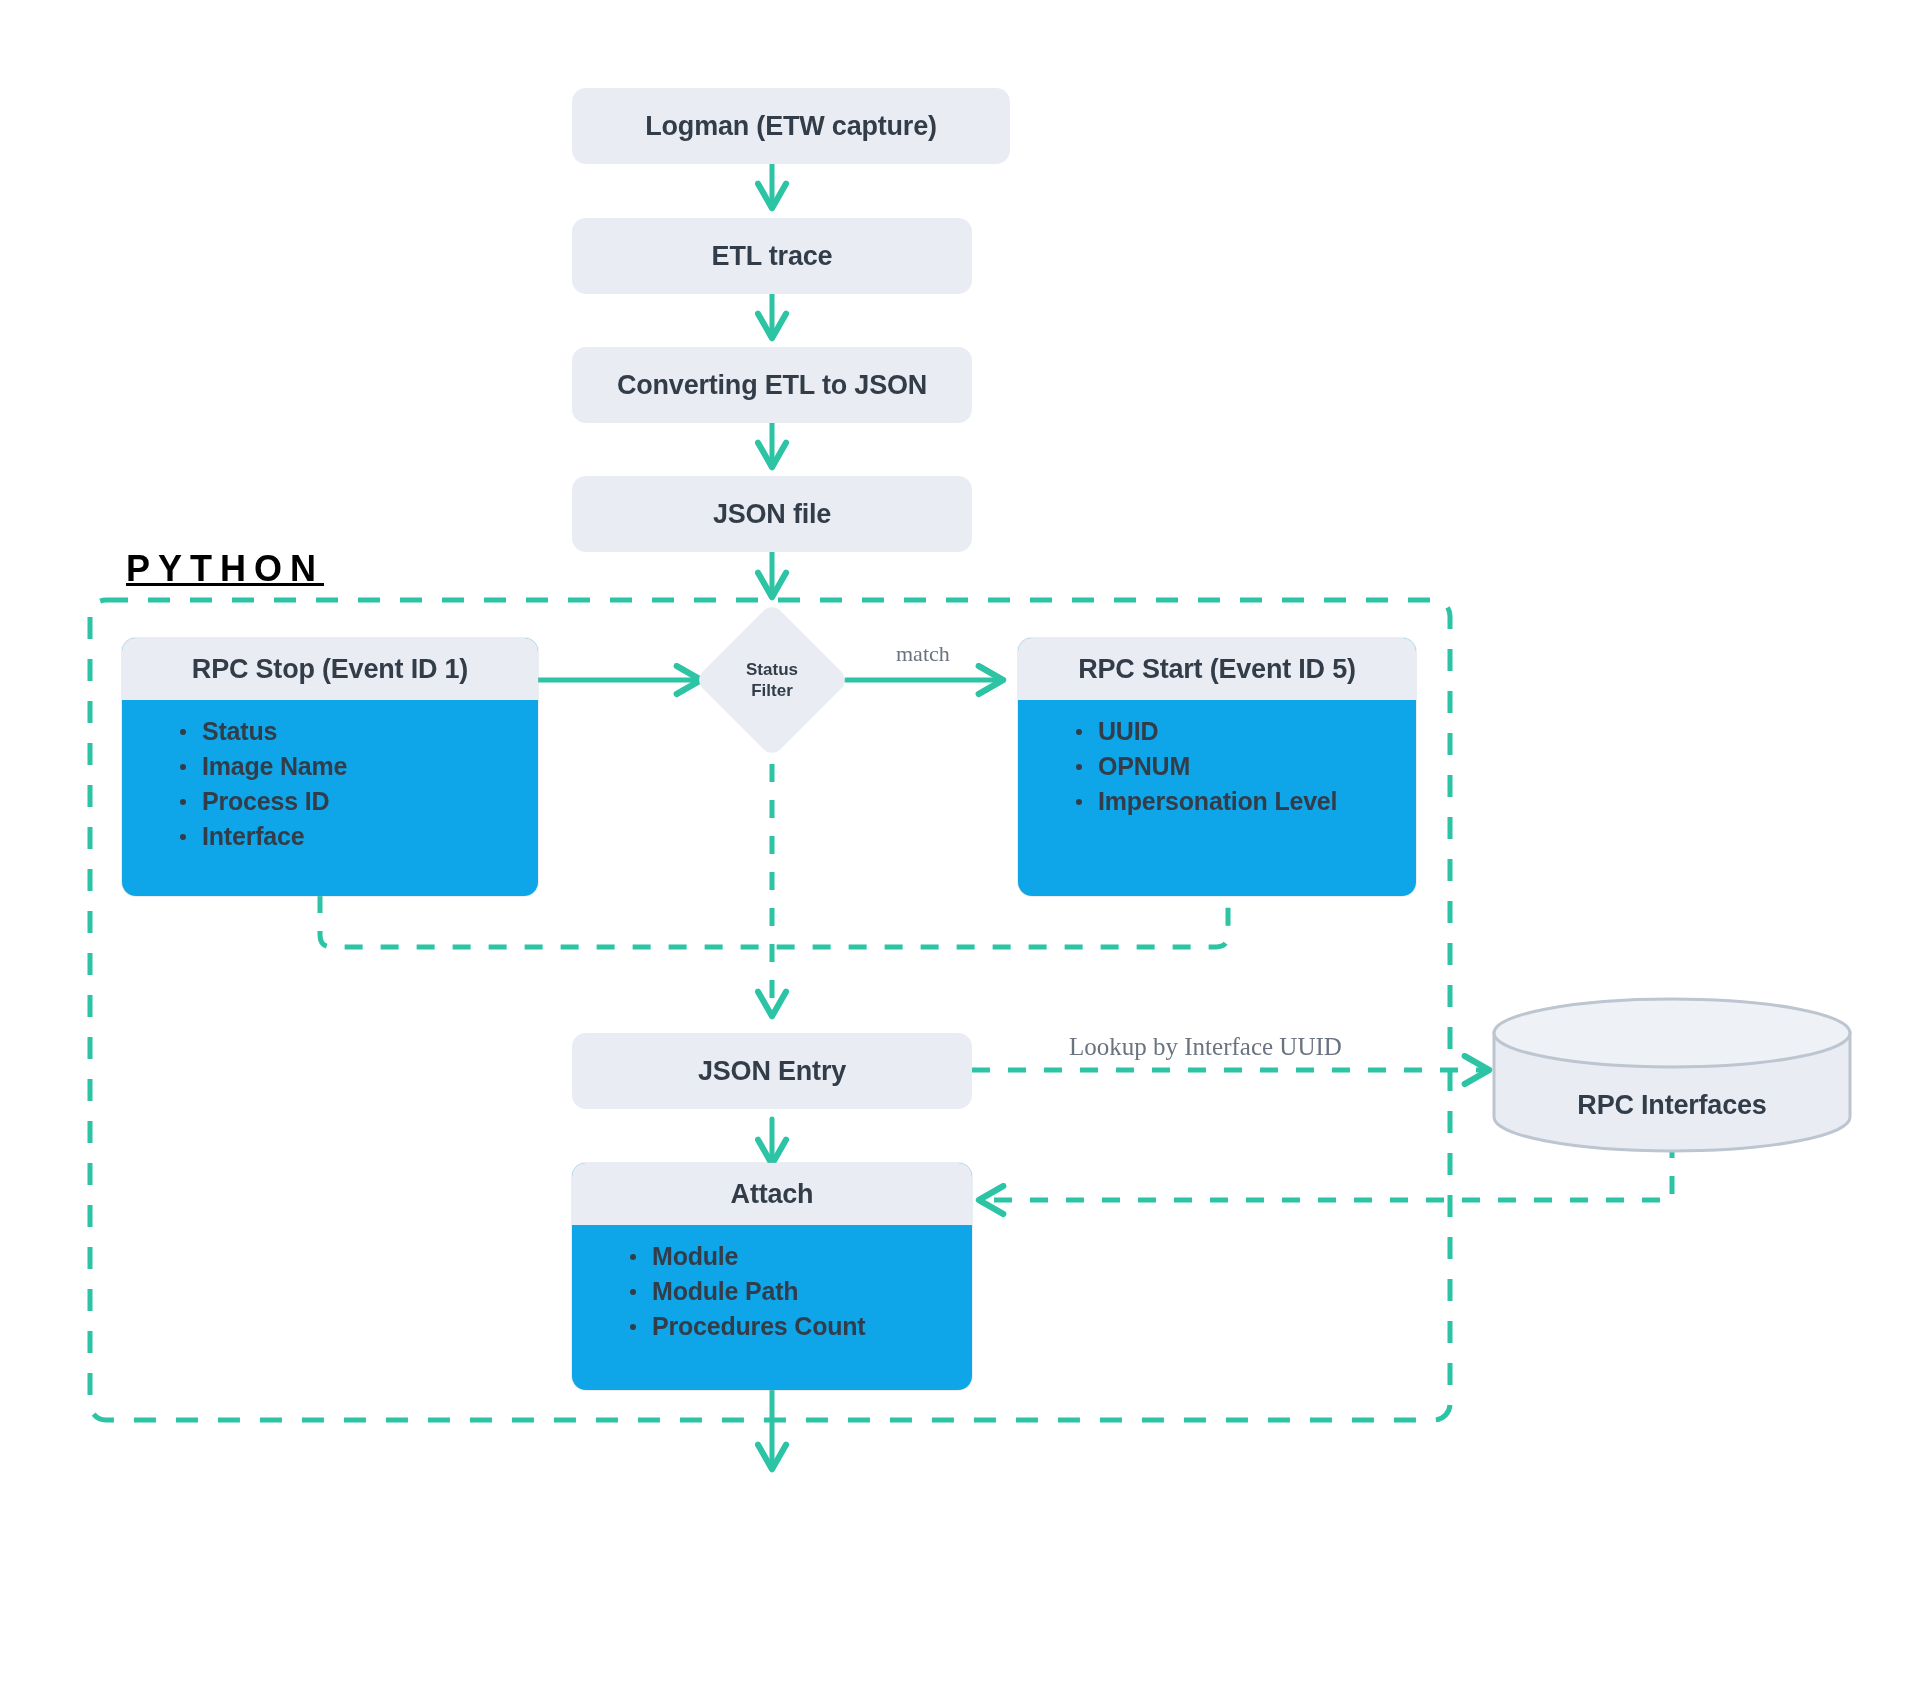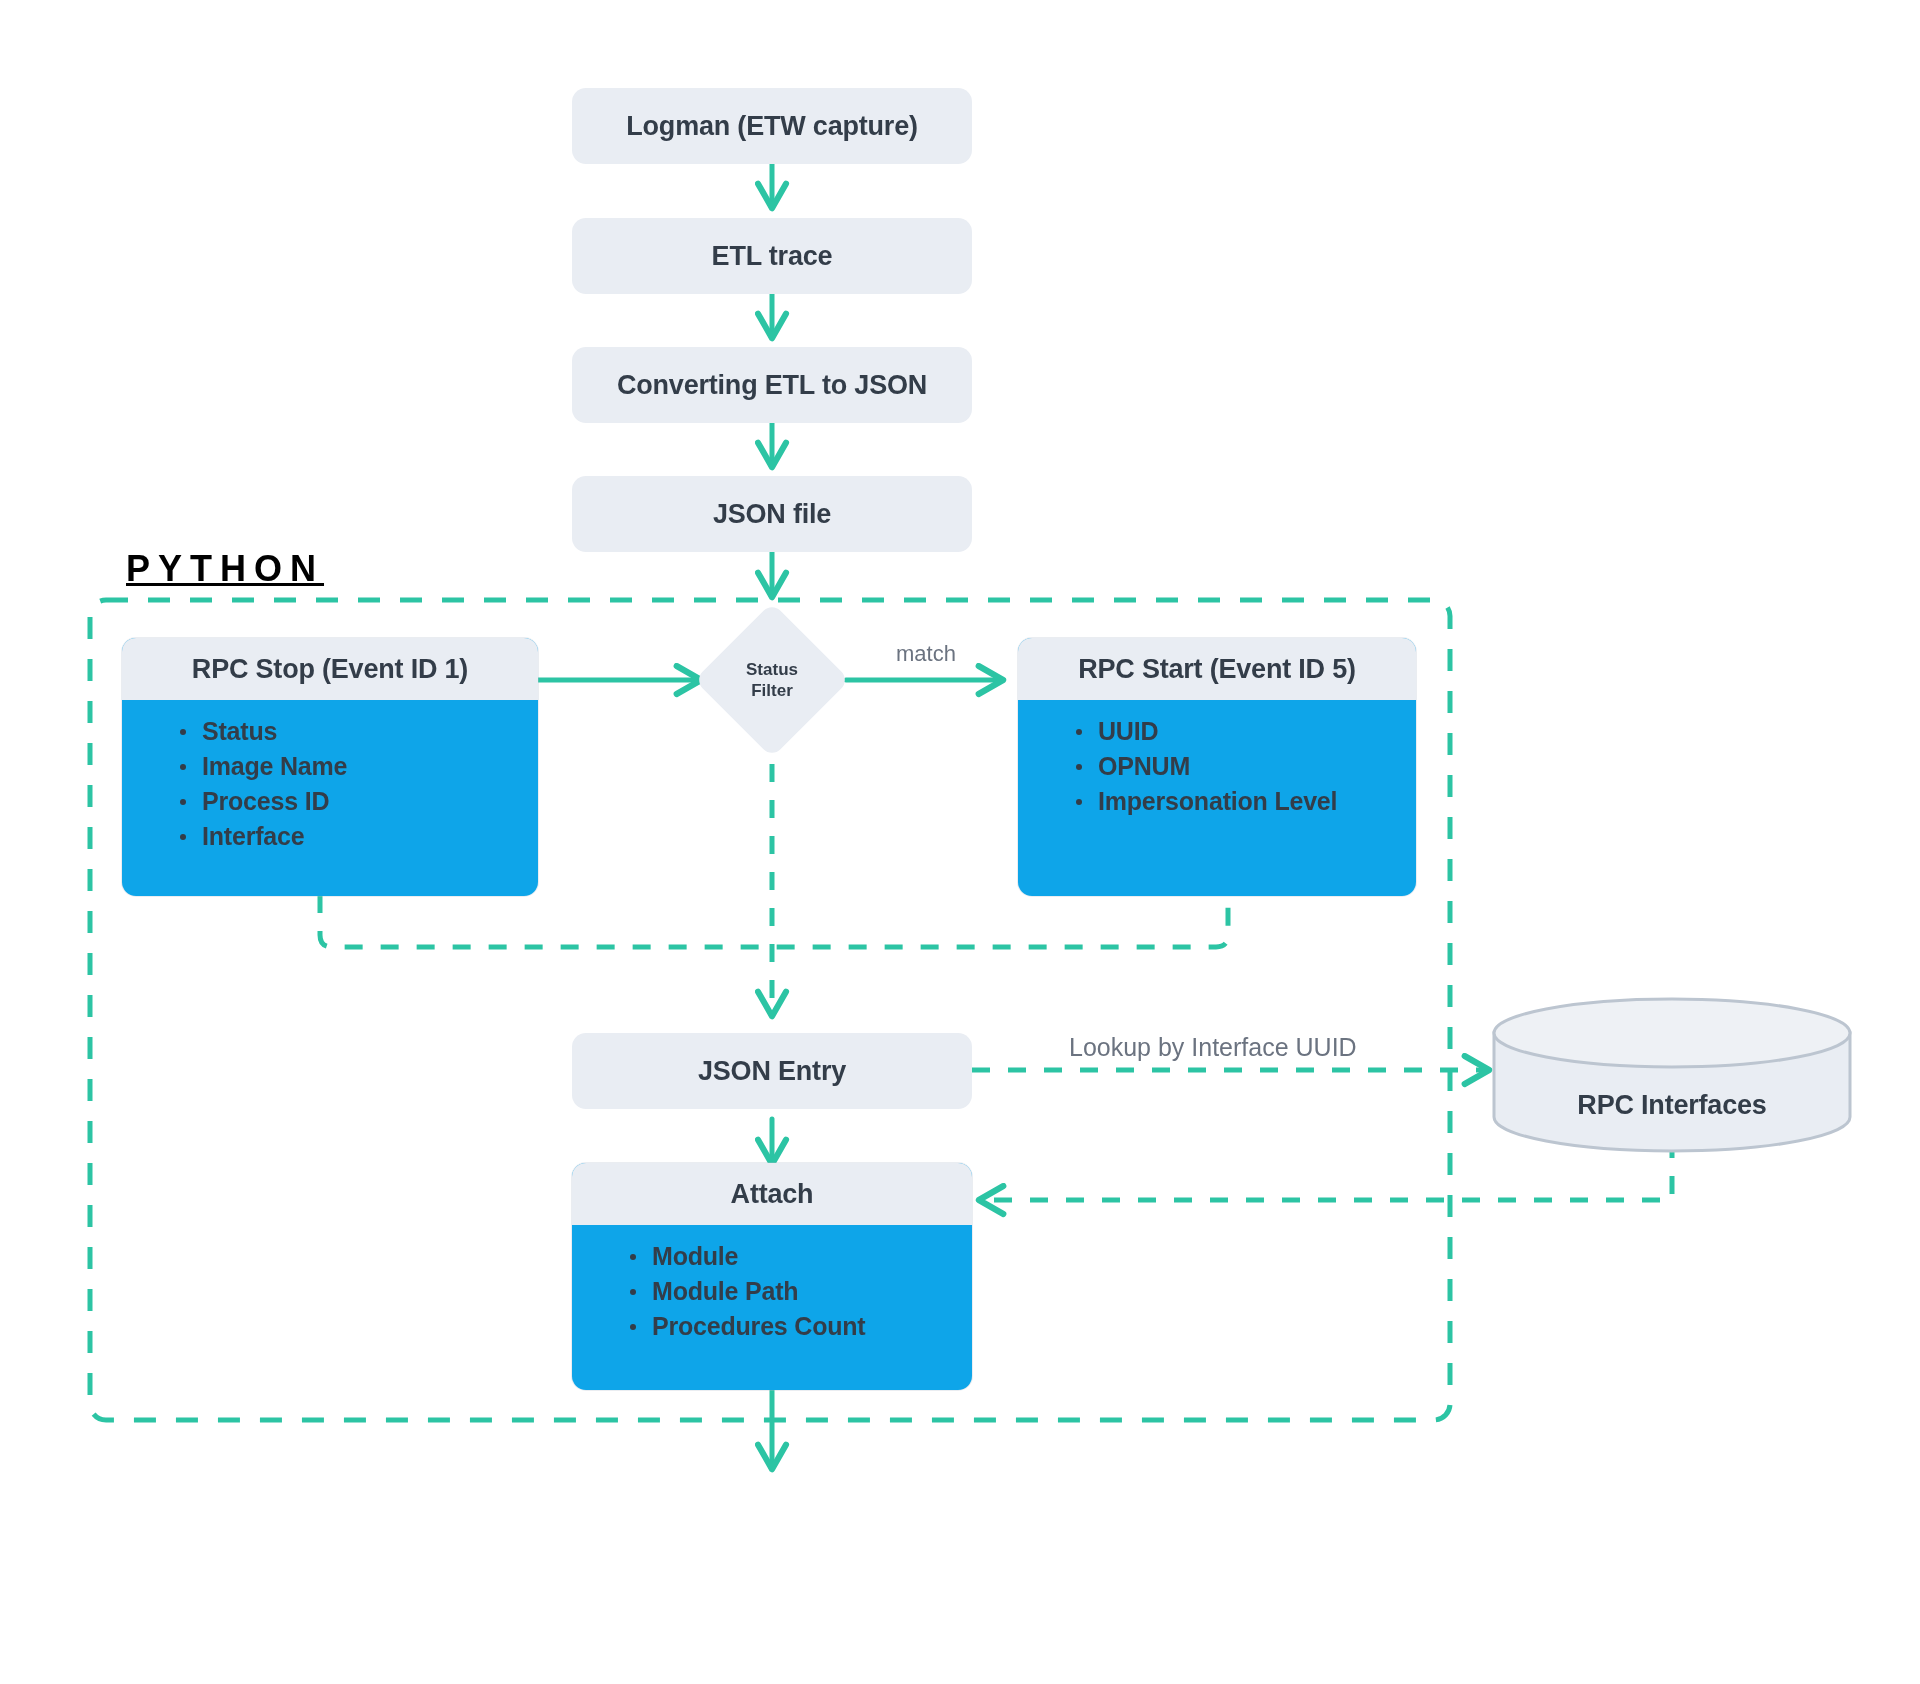--- a/index.html
+++ b/index.html
@@ -84,20 +84,21 @@
     letter-spacing:8px;
     text-decoration:underline;
   }
 
   
   .edgelabel{
     position:absolute;
     color:#6b7380;
     font-size:22px;
     white-space:nowrap;
+    font-family:Liberation Serif, serif;
   }
   .edgelabel.small{font-size:25px;}
 </style>
 </head>
 <body>
 
 <div id="stage">
 
   <svg id="wires" viewBox="0 0 1920 1684">
     <defs>
@@ -134,21 +135,21 @@
     <path d="M972,1070 L1488,1070" fill="none" stroke="#2cc4a4" stroke-width="5" stroke-dasharray="18 18" marker-end="url(#ah)"></path>
 
     <path d="M1672,1140 L1672,1200 L980,1200" fill="none" stroke="#2cc4a4" stroke-width="5" stroke-dasharray="18 18" marker-end="url(#ah)"></path>
 
     <g>
       <path d="M1494,1033 L1494,1117 a178,34 0 0 0 356,0 L1850,1033 Z" fill="#e9edf3" stroke="#bcc5d0" stroke-width="3"></path>
       <ellipse cx="1672" cy="1033" rx="178" ry="34" fill="#eef1f5" stroke="#bcc5d0" stroke-width="3"></ellipse>
     </g>
   </svg>
 
-  <div class="node pill" style="left:572px;top:88px;width:400px;height:76px;">
+  <div class="node pill" style="left:572px;top:88px;width:438px;height:76px;">
     <span>Logman (ETW capture)</span>
   </div>
 
   <div class="node pill" style="left:572px;top:347px;width:400px;height:76px;">
     <span>Converting ETL to JSON</span>
   </div>
 
   <div class="node pill" style="left:572px;top:218px;width:400px;height:76px;">
     <span>ETL trace</span>
   </div>

